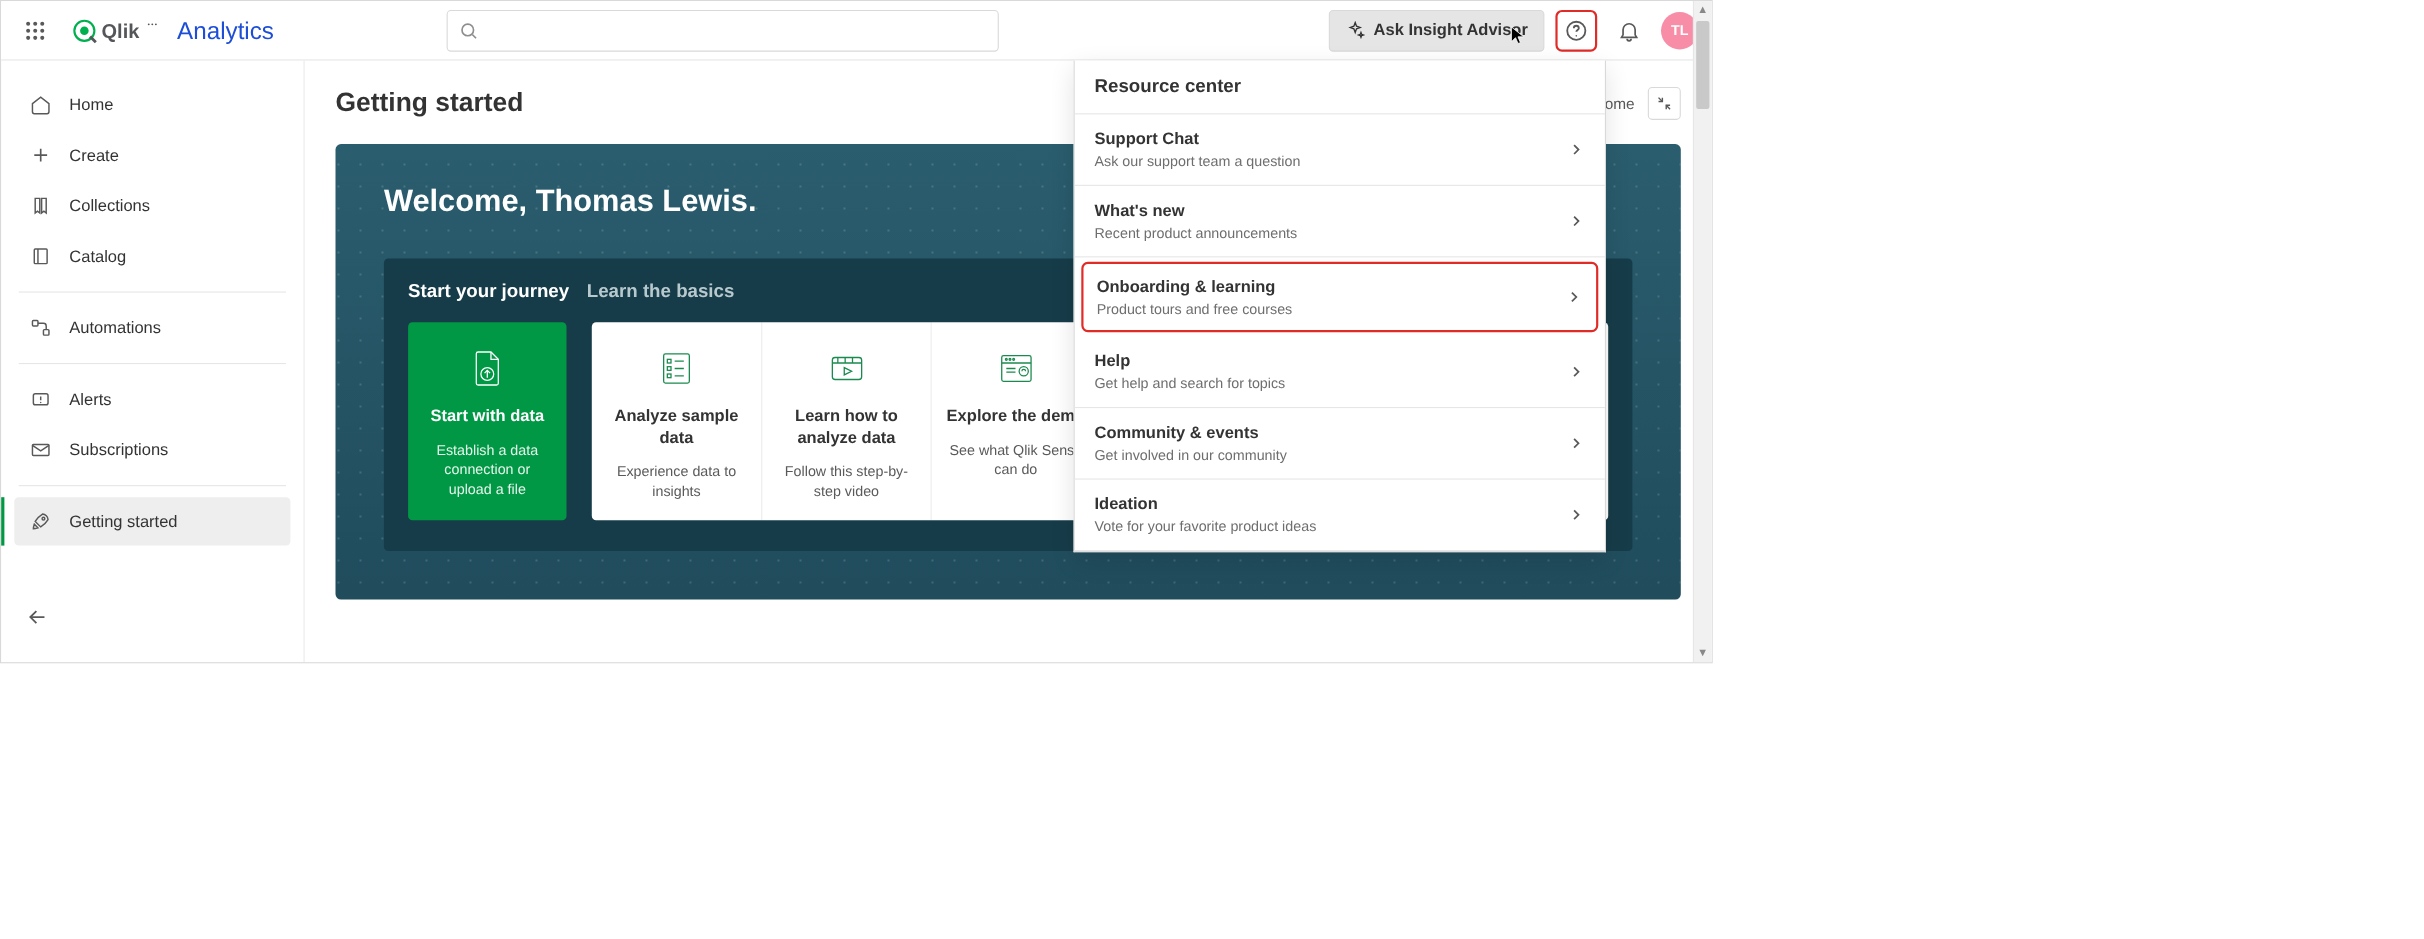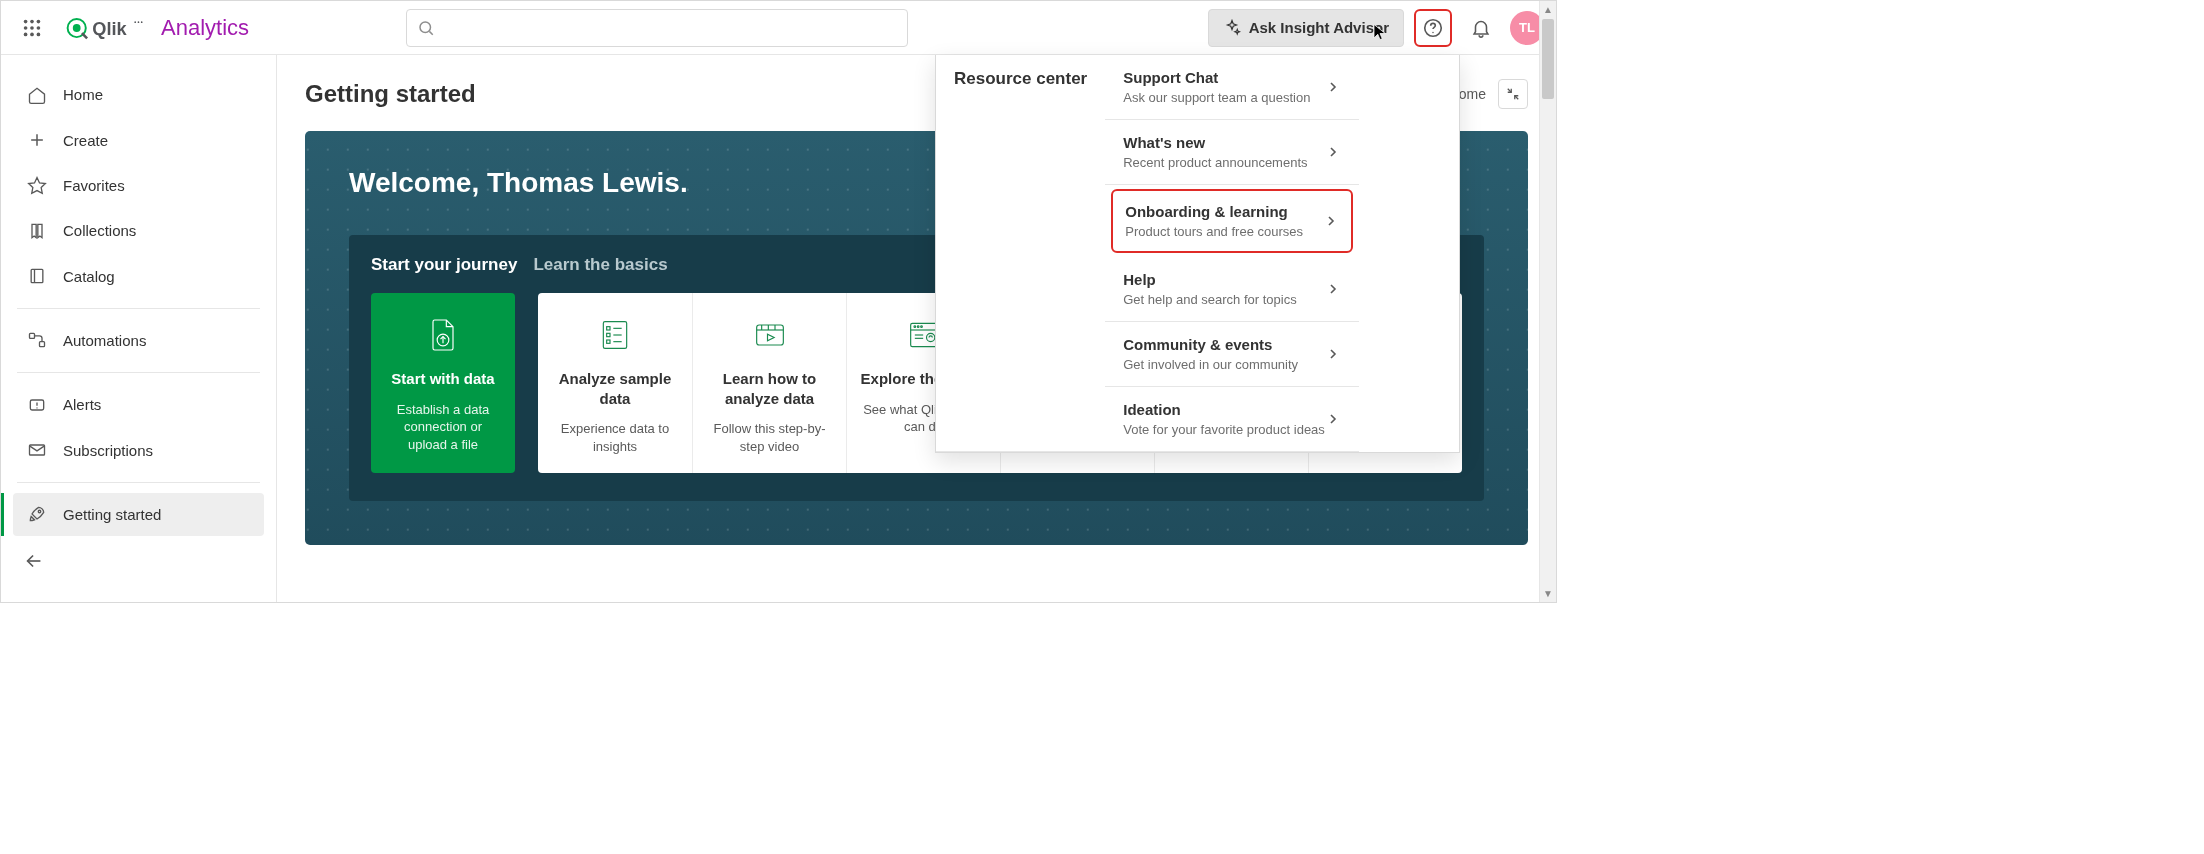--- a/index.html
+++ b/index.html
@@ -57,21 +57,21 @@
   .icon-btn.highlighted{
     border:2px solid var(--red);
     border-radius:6px;
   }
 
   .brand{display:flex;align-items:center;gap:18px;}
   .brand-logo{
     display:flex;align-items:center;
   }
   .brand-logo svg{height:26px;}
-  .brand-sub{font-size:22px;color:#a21caf;font-weight:400;}
+  .brand-sub{font-size:22px;color:#1d4ed8;font-weight:400;}
 
   .search-wrap{
     flex:0 0 auto;
     margin-left:auto;
     margin-right:auto;
     width:502px;
     height:38px;
     border:1px solid var(--gray-300);
     border-radius:4px;
     display:flex;align-items:center;
@@ -235,28 +235,28 @@
   .white-group .option-card:not(:first-child){
     border-left:1px solid rgba(0,0,0,.08);
   }
   .white-group .option-card + .option-card::before{display:none;}
 
   
   .resource-panel{
     position:absolute;
     top:54px;
     right:96px;
-    width:525px;
+    width:484px;
     max-height:540px;
     background:#fff;
     border:1px solid var(--gray-300);
     border-top:none;
     box-shadow:0 8px 22px rgba(0,0,0,.12);
     z-index:20;
-    display:flex;flex-direction:row;
+    display:flex;flex-direction:column;
   }
   .resource-panel .panel-head{
     padding:14px 18px;
     font-size:17px;font-weight:700;
     border-bottom:1px solid var(--gray-200);
   }
   .resource-list{list-style:none;}
   .resource-item{
     display:flex;align-items:center;justify-content:space-between;
     padding:14px 18px;
@@ -376,26 +376,20 @@
       </div>
       <div class="nav-item">
         <svg viewBox="0 0 24 24" fill="none" stroke="currentColor" stroke-width="1.8">
             <line x1="12" y1="5" x2="12" y2="19"></line>
             <line x1="5" y1="12" x2="19" y2="12"></line>
           </svg>
         <span>Create</span>
       </div>
       <div class="nav-item">
         <svg viewBox="0 0 24 24" fill="none" stroke="currentColor" stroke-width="1.6">
-            <polygon points="12 3 15 9.5 22 10.3 17 15 18.3 22 12 18.7 5.7 22 7 15 2 10.3 9 9.5 12 3"></polygon>
-          </svg>
-        <span>Favorites</span>
-      </div>
-      <div class="nav-item">
-        <svg viewBox="0 0 24 24" fill="none" stroke="currentColor" stroke-width="1.6">
             <path d="M6 4h5v16l-2.5-2L6 20V4z"></path>
             <path d="M13 4h5v16l-2.5-2L13 20V4z"></path>
           </svg>
         <span>Collections</span>
       </div>
       <div class="nav-item">
         <svg viewBox="0 0 24 24" fill="none" stroke="currentColor" stroke-width="1.6">
             <rect x="5" y="4" width="14" height="16" rx="1"></rect>
             <line x1="9" y1="4" x2="9" y2="20"></line>
           </svg>

